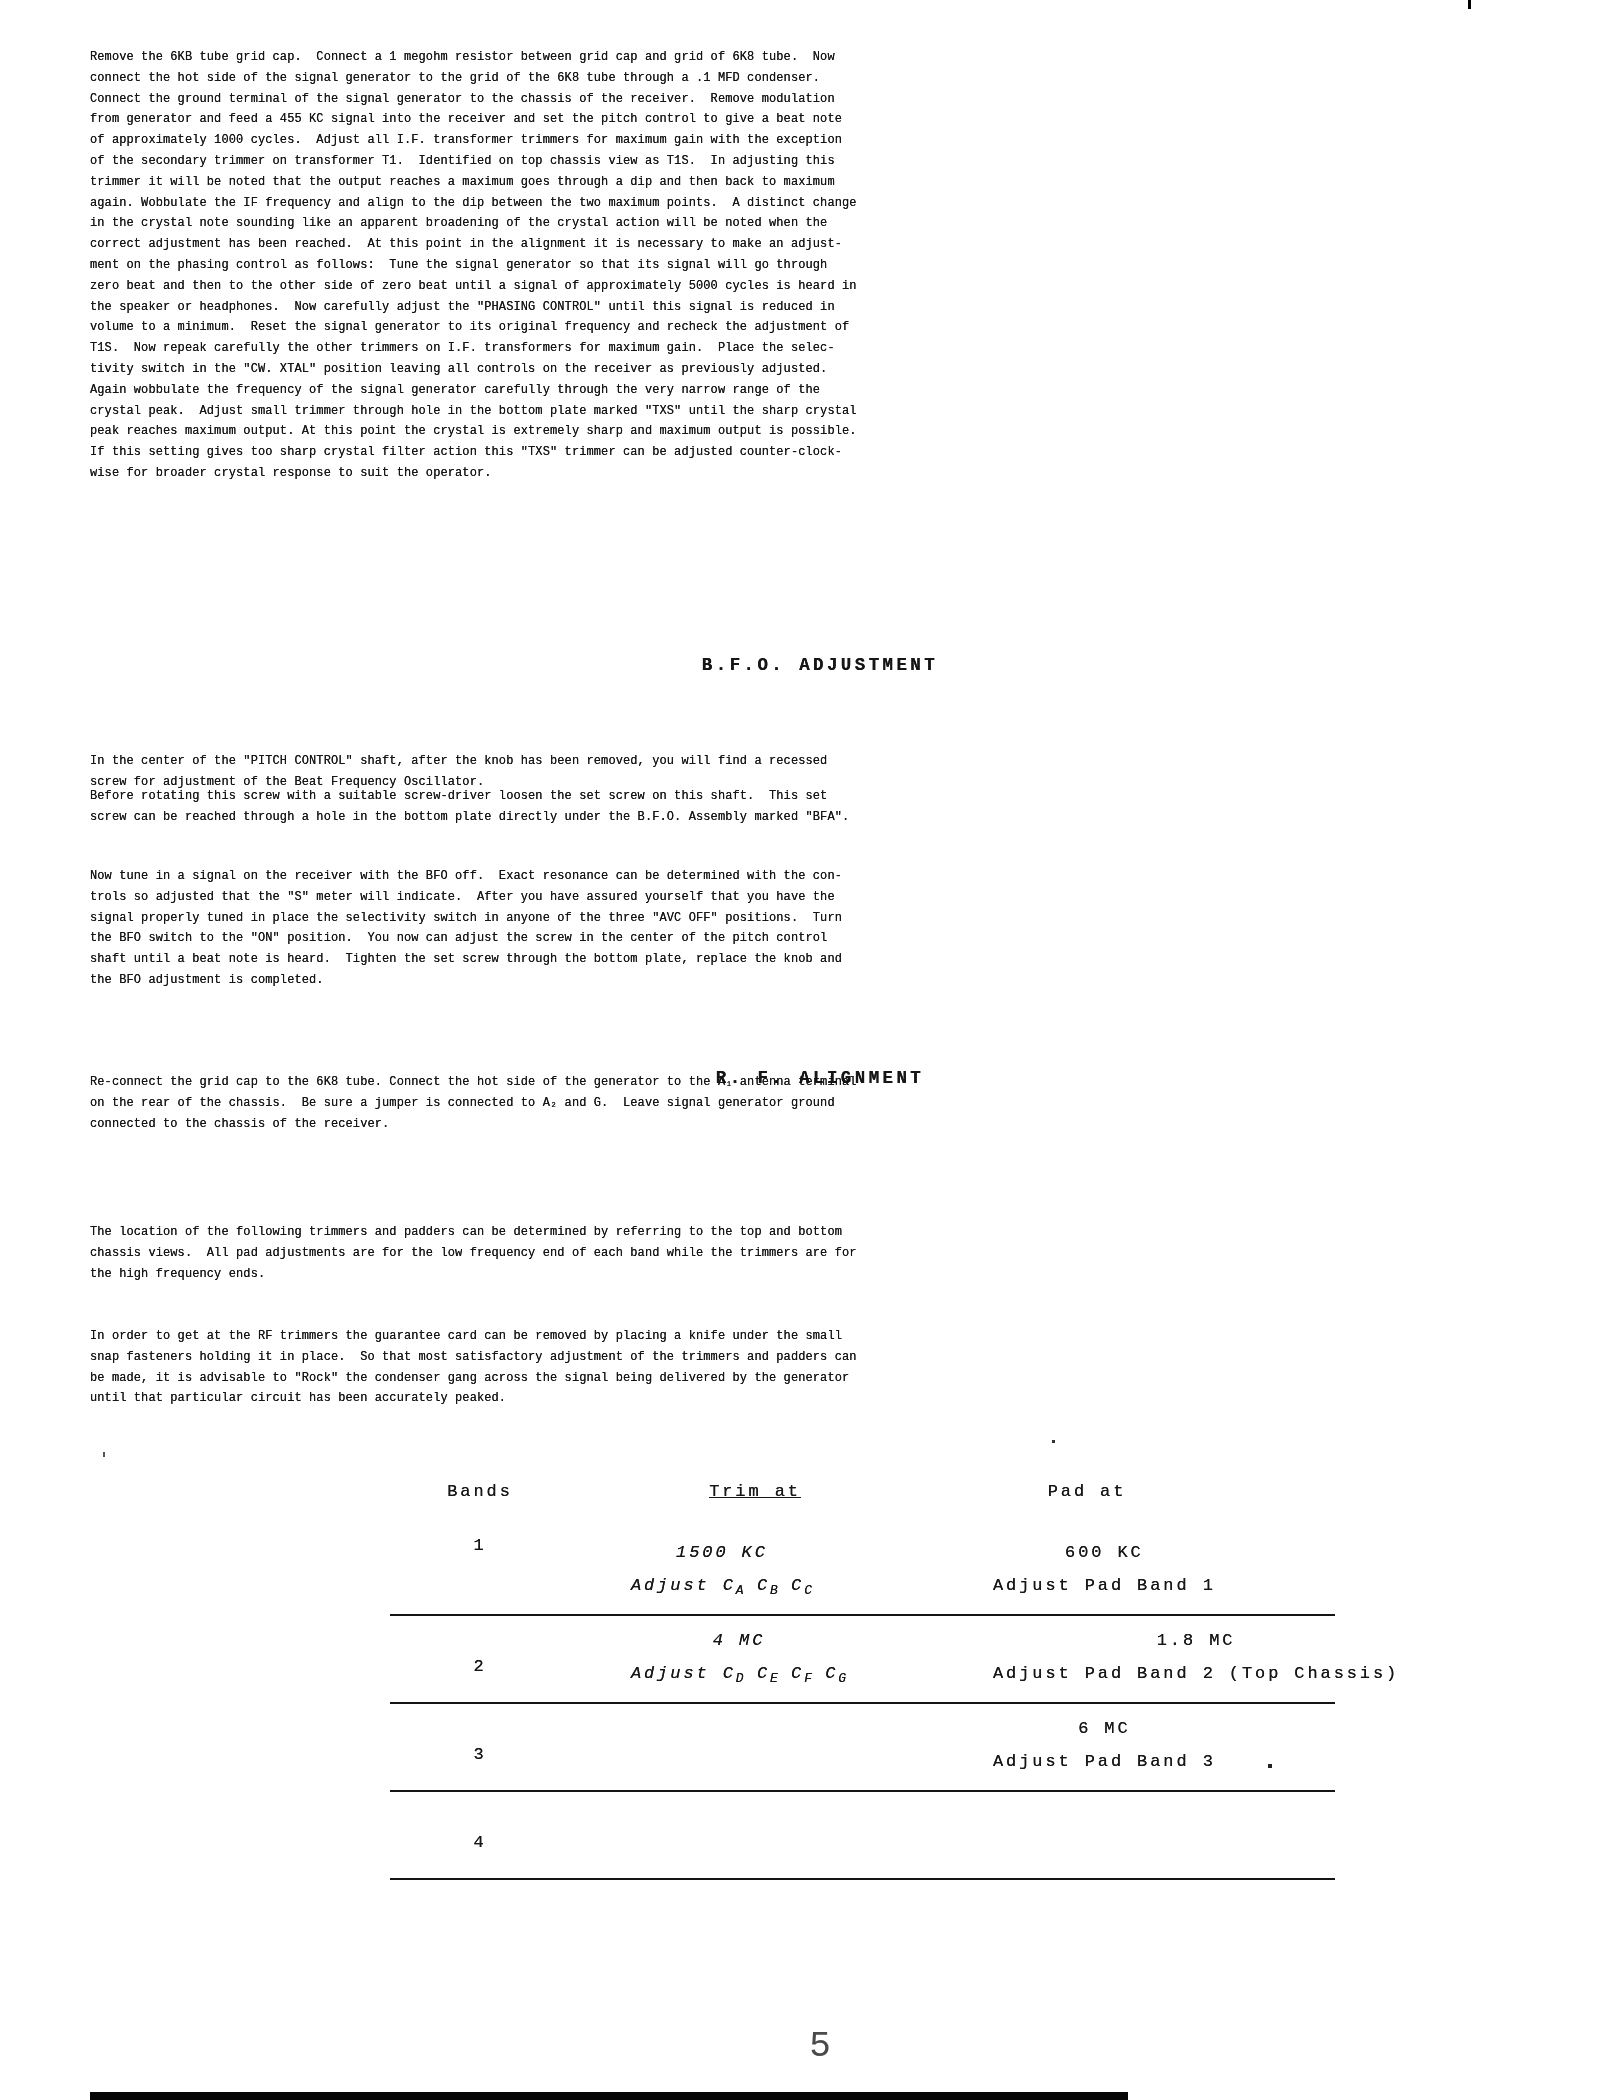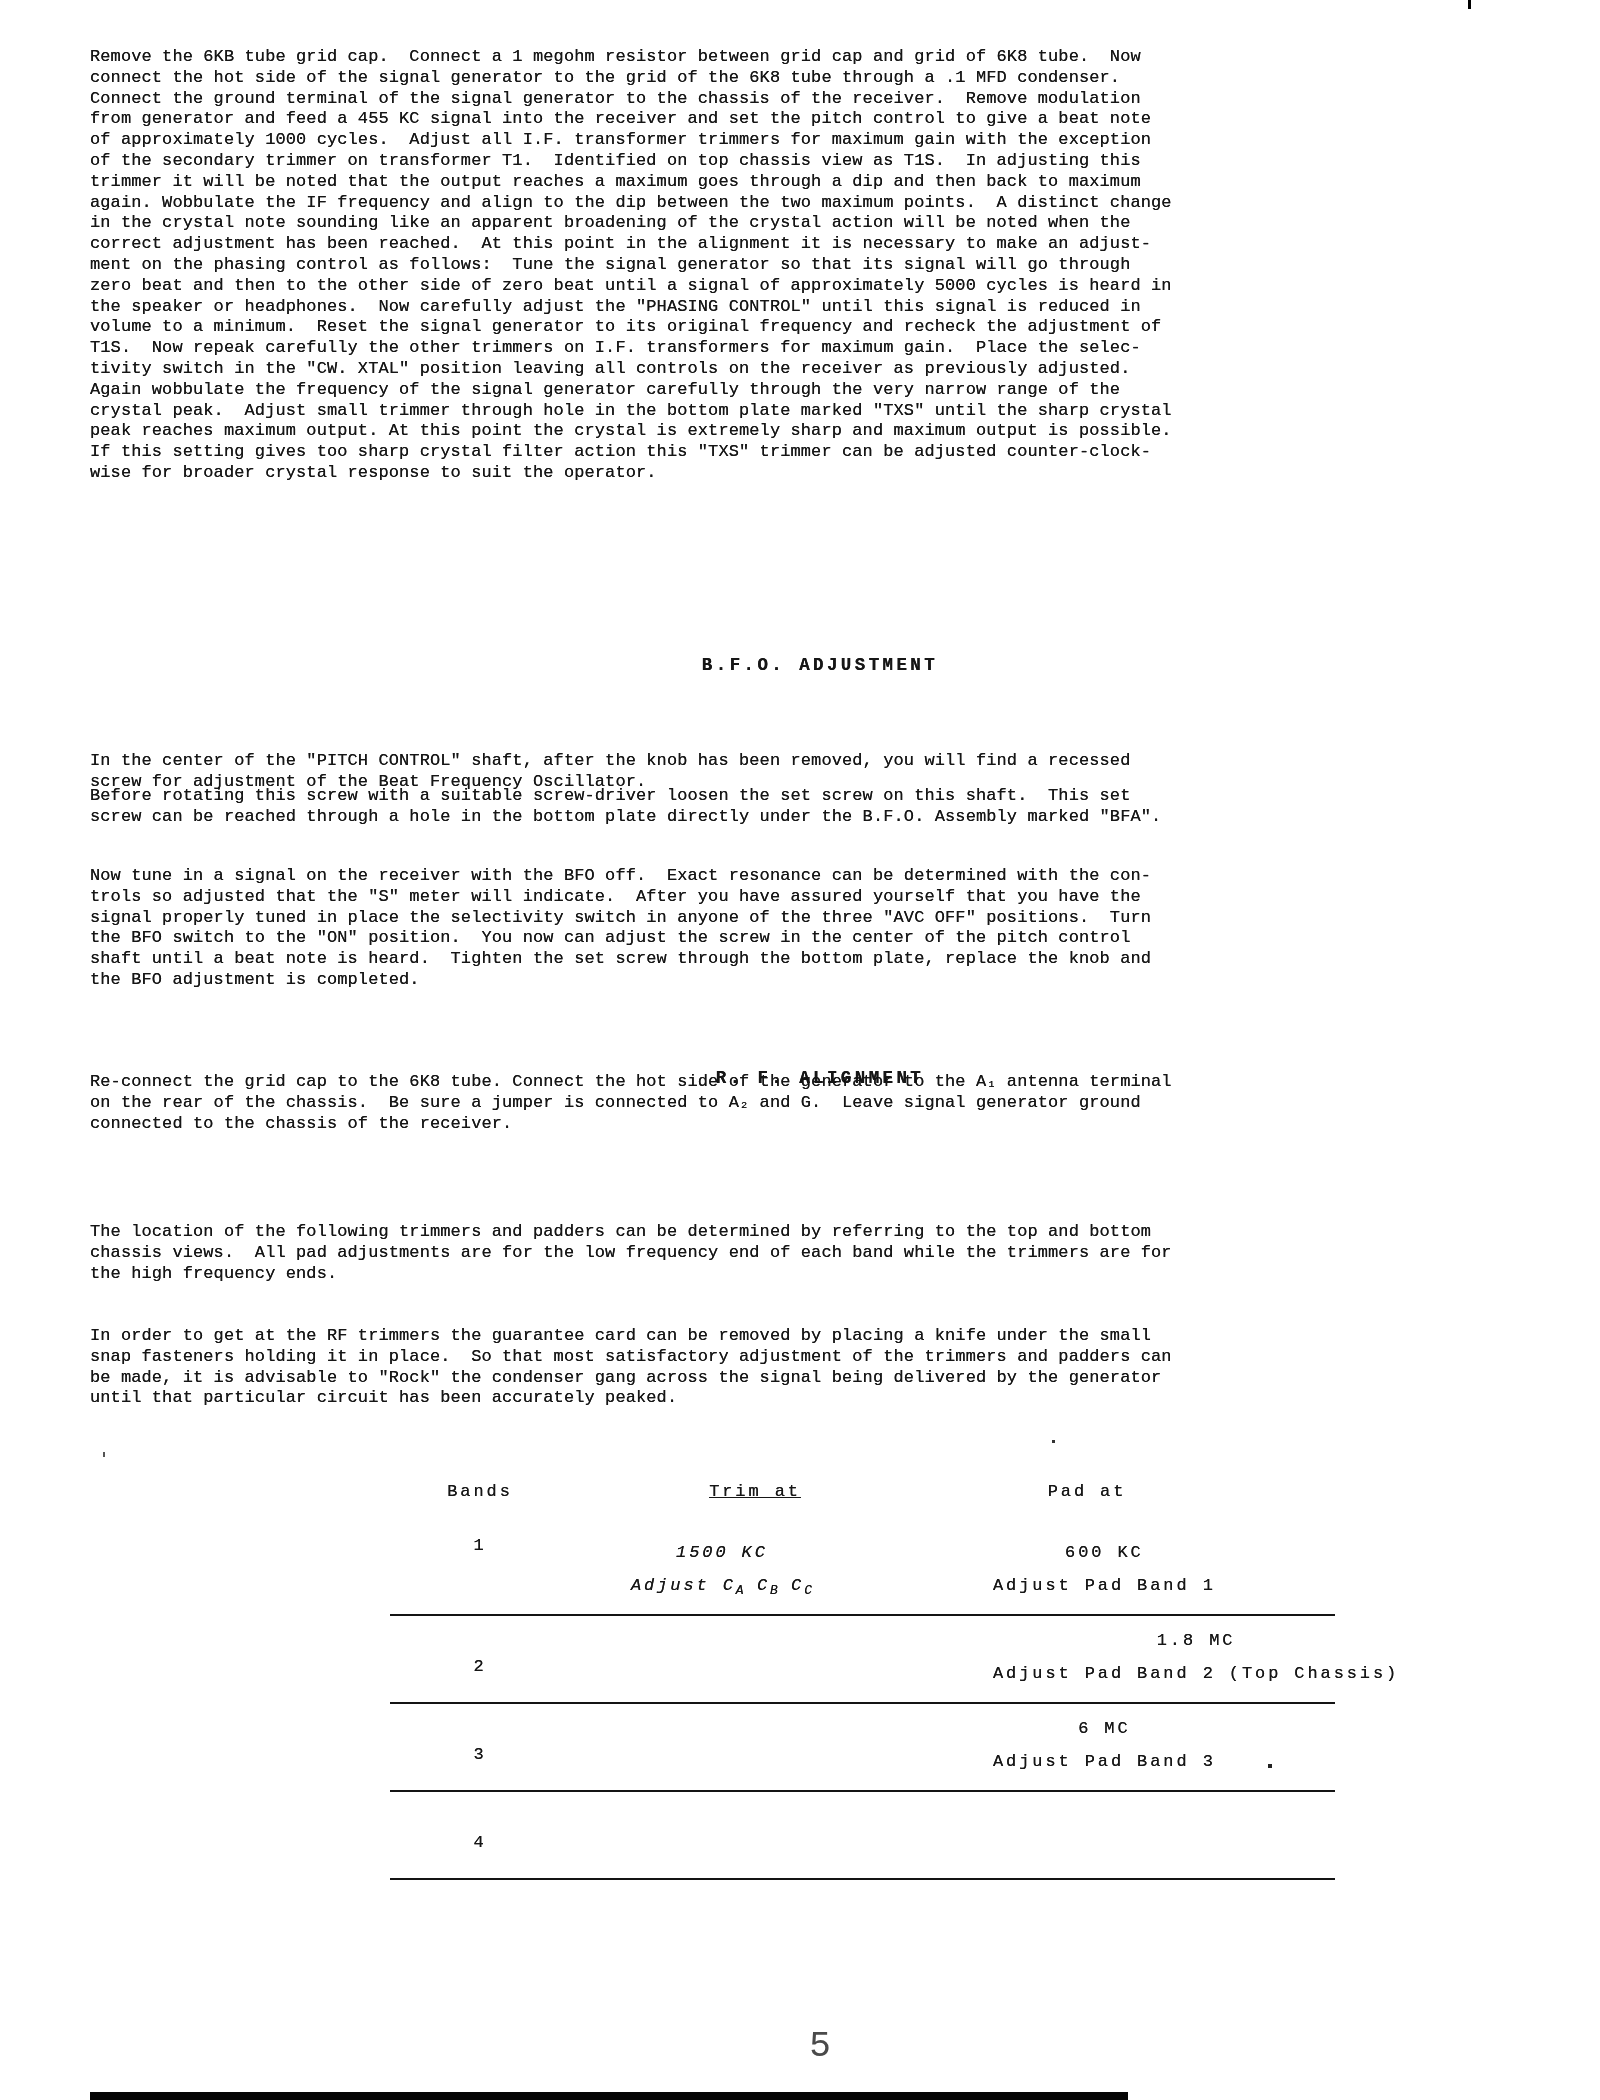--- a/index.html
+++ b/index.html
@@ -7,21 +7,21 @@
     width:1600px;height:2100px;
     background:#ffffff;
     position:relative;
     font-family:"Liberation Mono","DejaVu Sans Mono",monospace;
     color:#161616;
     overflow:hidden;
   }
   .para{
     position:absolute;
     left:90px;
-    font-size:17px;
+    font-size:12px;
     line-height:20.8px;
     white-space:pre;
     letter-spacing:0.1px;
     text-shadow:0 0 0.5px rgba(0,0,0,0.85);
   }
   .heading{
     position:absolute;
     left:0;width:1640px;
     text-align:center;
     font-size:17.5px;
@@ -151,20 +151,21 @@
     <span class="th-pad">Pad at</span>
   </div>
   <div id="table-rows">
       <div class="band-row">
         <div class="band-cell">1</div>
         <div class="trim-cell"><div>1500 KC</div><div>Adjust <span class="cap-group">C<sub>A</sub></span><span class="cap-group">C<sub>B</sub></span><span class="cap-group">C<sub>C</sub></span></div></div>
         <div class="pad-cell"><div>600 KC</div><div>Adjust Pad Band 1</div></div>
       </div>
       <div class="band-row band-lower">
         <div class="band-cell">2</div>
+        <div class="trim-cell"><div>4 MC</div><div>Adjust <span class="cap-group">C<sub>D</sub></span><span class="cap-group">C<sub>E</sub></span><span class="cap-group">C<sub>F</sub></span><span class="cap-group">C<sub>G</sub></span></div></div>
         <div class="pad-cell"><div>1.8 MC</div><div>Adjust Pad Band 2 (Top Chassis)</div></div>
       </div>
       <div class="band-row band-lower">
         <div class="band-cell">3</div>
         <div class="pad-cell"><div>6 MC</div><div>Adjust Pad Band 3</div></div>
       </div>
       <div class="band-row band-lower">
         <div class="band-cell">4</div>
       </div>
     </div>

